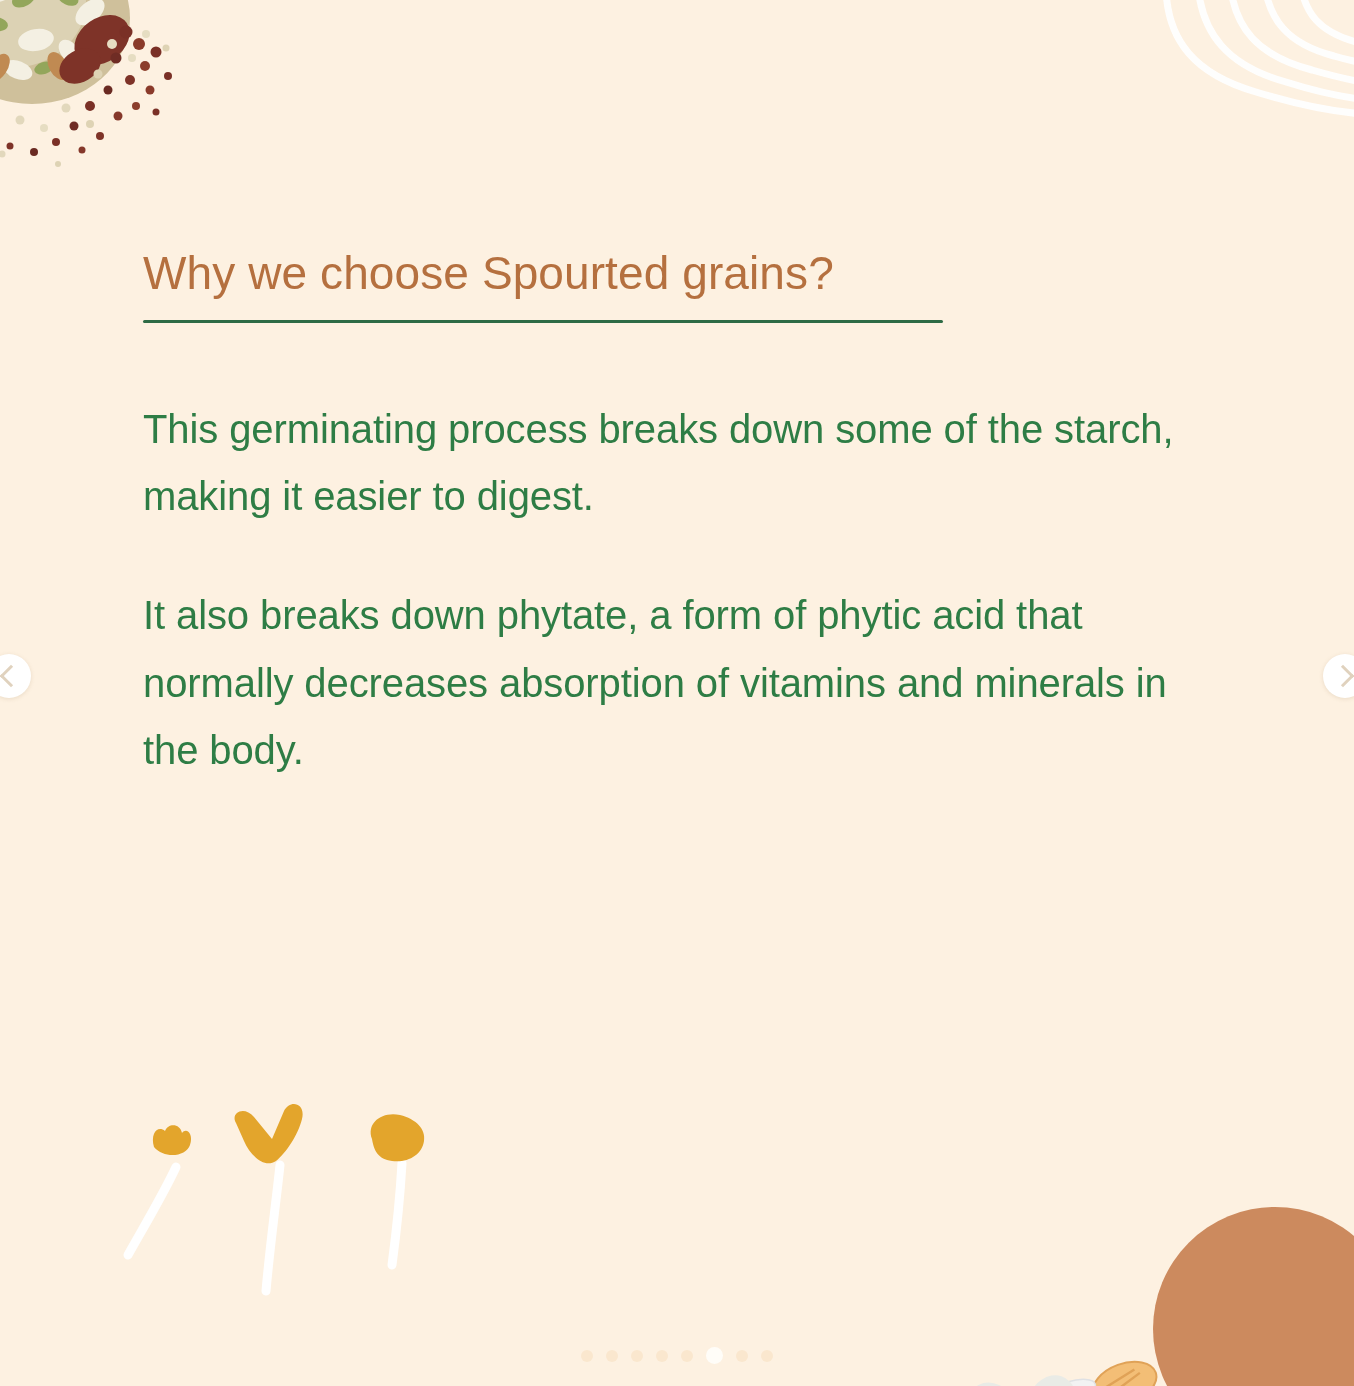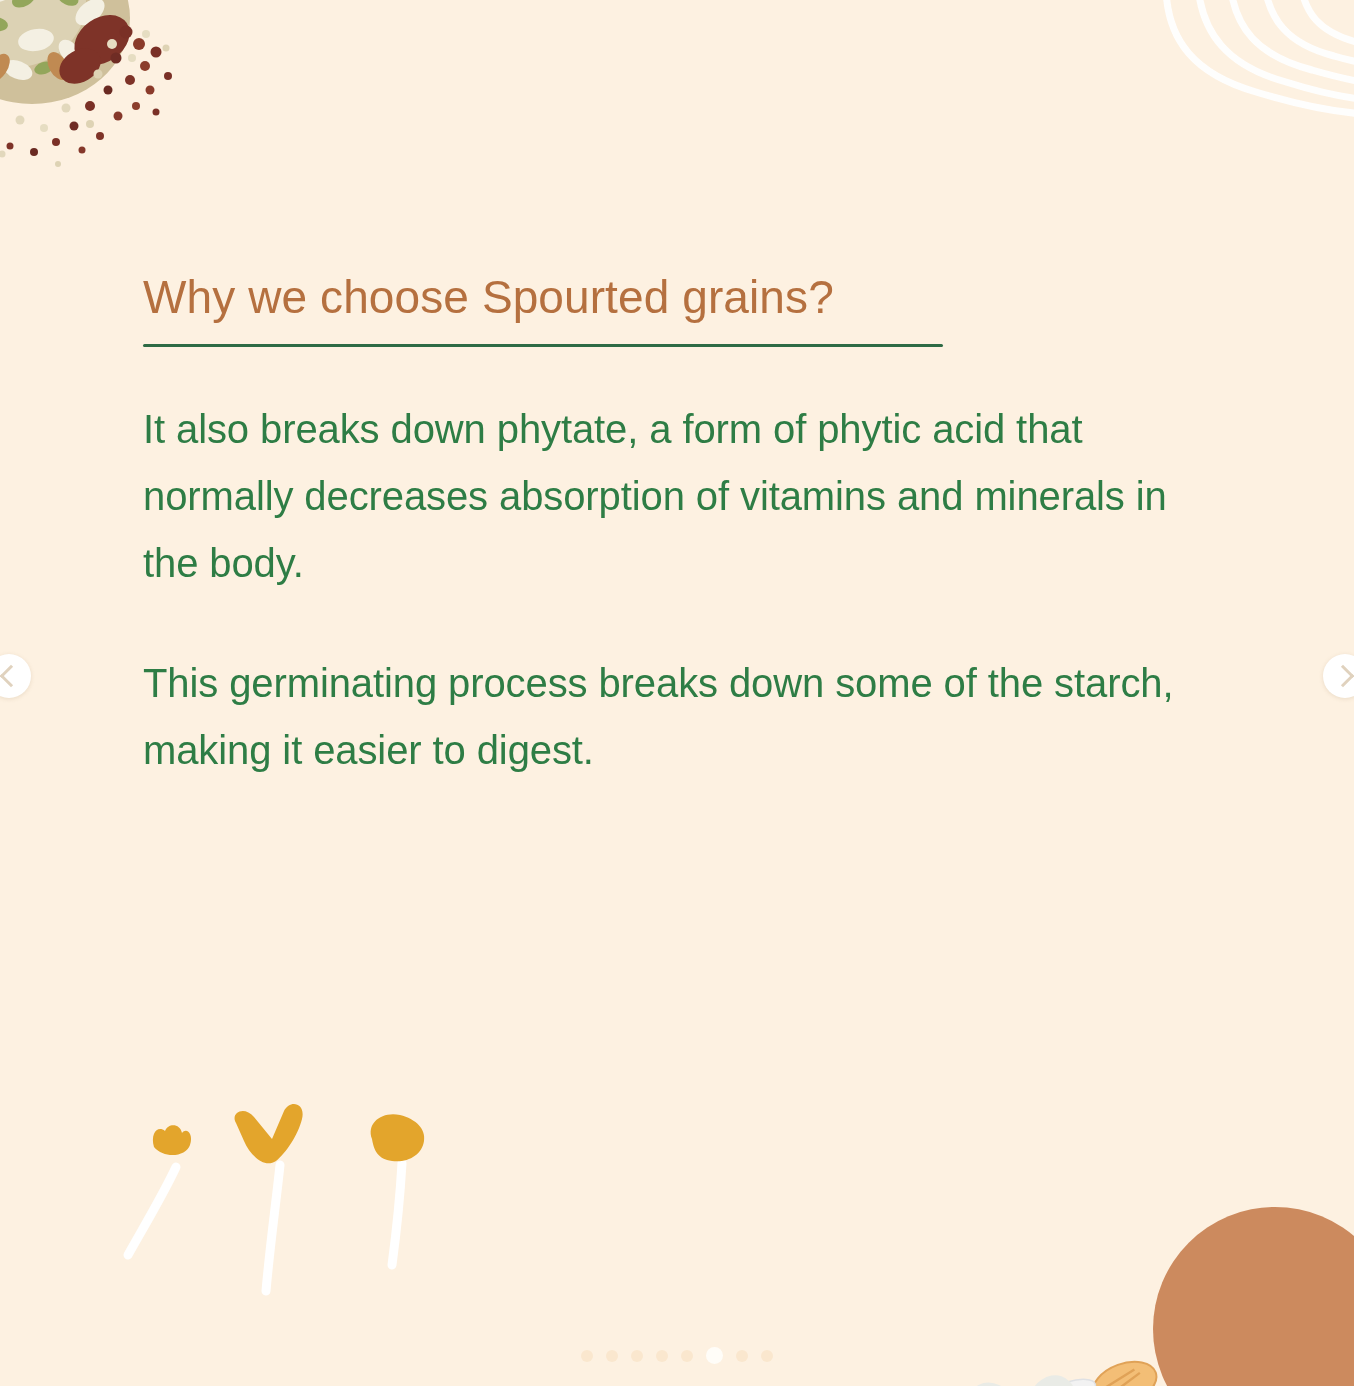--- a/index.html
+++ b/index.html
@@ -12,21 +12,21 @@
   .slide{position:absolute;inset:0;overflow:hidden;background:#FDF1E1;}
 
   
   .grain-corner{position:absolute;left:-60px;top:-60px;width:290px;height:260px;}
   .speck{position:absolute;border-radius:50%;}
 
   
   .wave-corner{position:absolute;right:0;top:0;width:230px;height:140px;}
 
   
-  .headline-wrap{position:absolute;left:143px;top:248px;width:830px;margin-top:24px;}
+  .headline-wrap{position:absolute;left:143px;top:248px;width:830px;}
   .headline{
     font-size:46px;font-weight:400;letter-spacing:0.1px;
     color:#B5703F;line-height:1.12;margin:0;white-space:nowrap;
   }
   .headline-rule{
     margin-top:20px;width:800px;height:3px;background:#2E6B45;border-radius:2px;
   }
 
   
   .body-copy{position:absolute;left:143px;top:396px;width:1050px;}
@@ -165,22 +165,22 @@
       </g>
     </svg>
   </div>
 
   <div class="headline-wrap">
     <h1 class="headline">Why we choose Spourted grains?</h1>
     <div class="headline-rule"></div>
   </div>
 
   <div class="body-copy">
+    <p class="para">This germinating process breaks down some of the starch, making it easier to digest.</p>
     <p class="para">It also breaks down phytate, a form of phytic acid that normally decreases absorption of vitamins and minerals in the body.</p>
-    <p class="para">This germinating process breaks down some of the starch, making it easier to digest.</p>
   </div>
 
   <div class="sprouts">
     <svg width="340" height="230" viewBox="0 0 340 230" fill="none">
 
       <g stroke="#FFFFFF" stroke-width="9" stroke-linecap="round" fill="none">
         <path d="M56 72 C 44 98, 26 128, 8 160"></path>
         <path d="M160 70 C 156 108, 150 150, 146 196"></path>
         <path d="M282 68 C 280 104, 276 140, 272 170"></path>
       </g>

